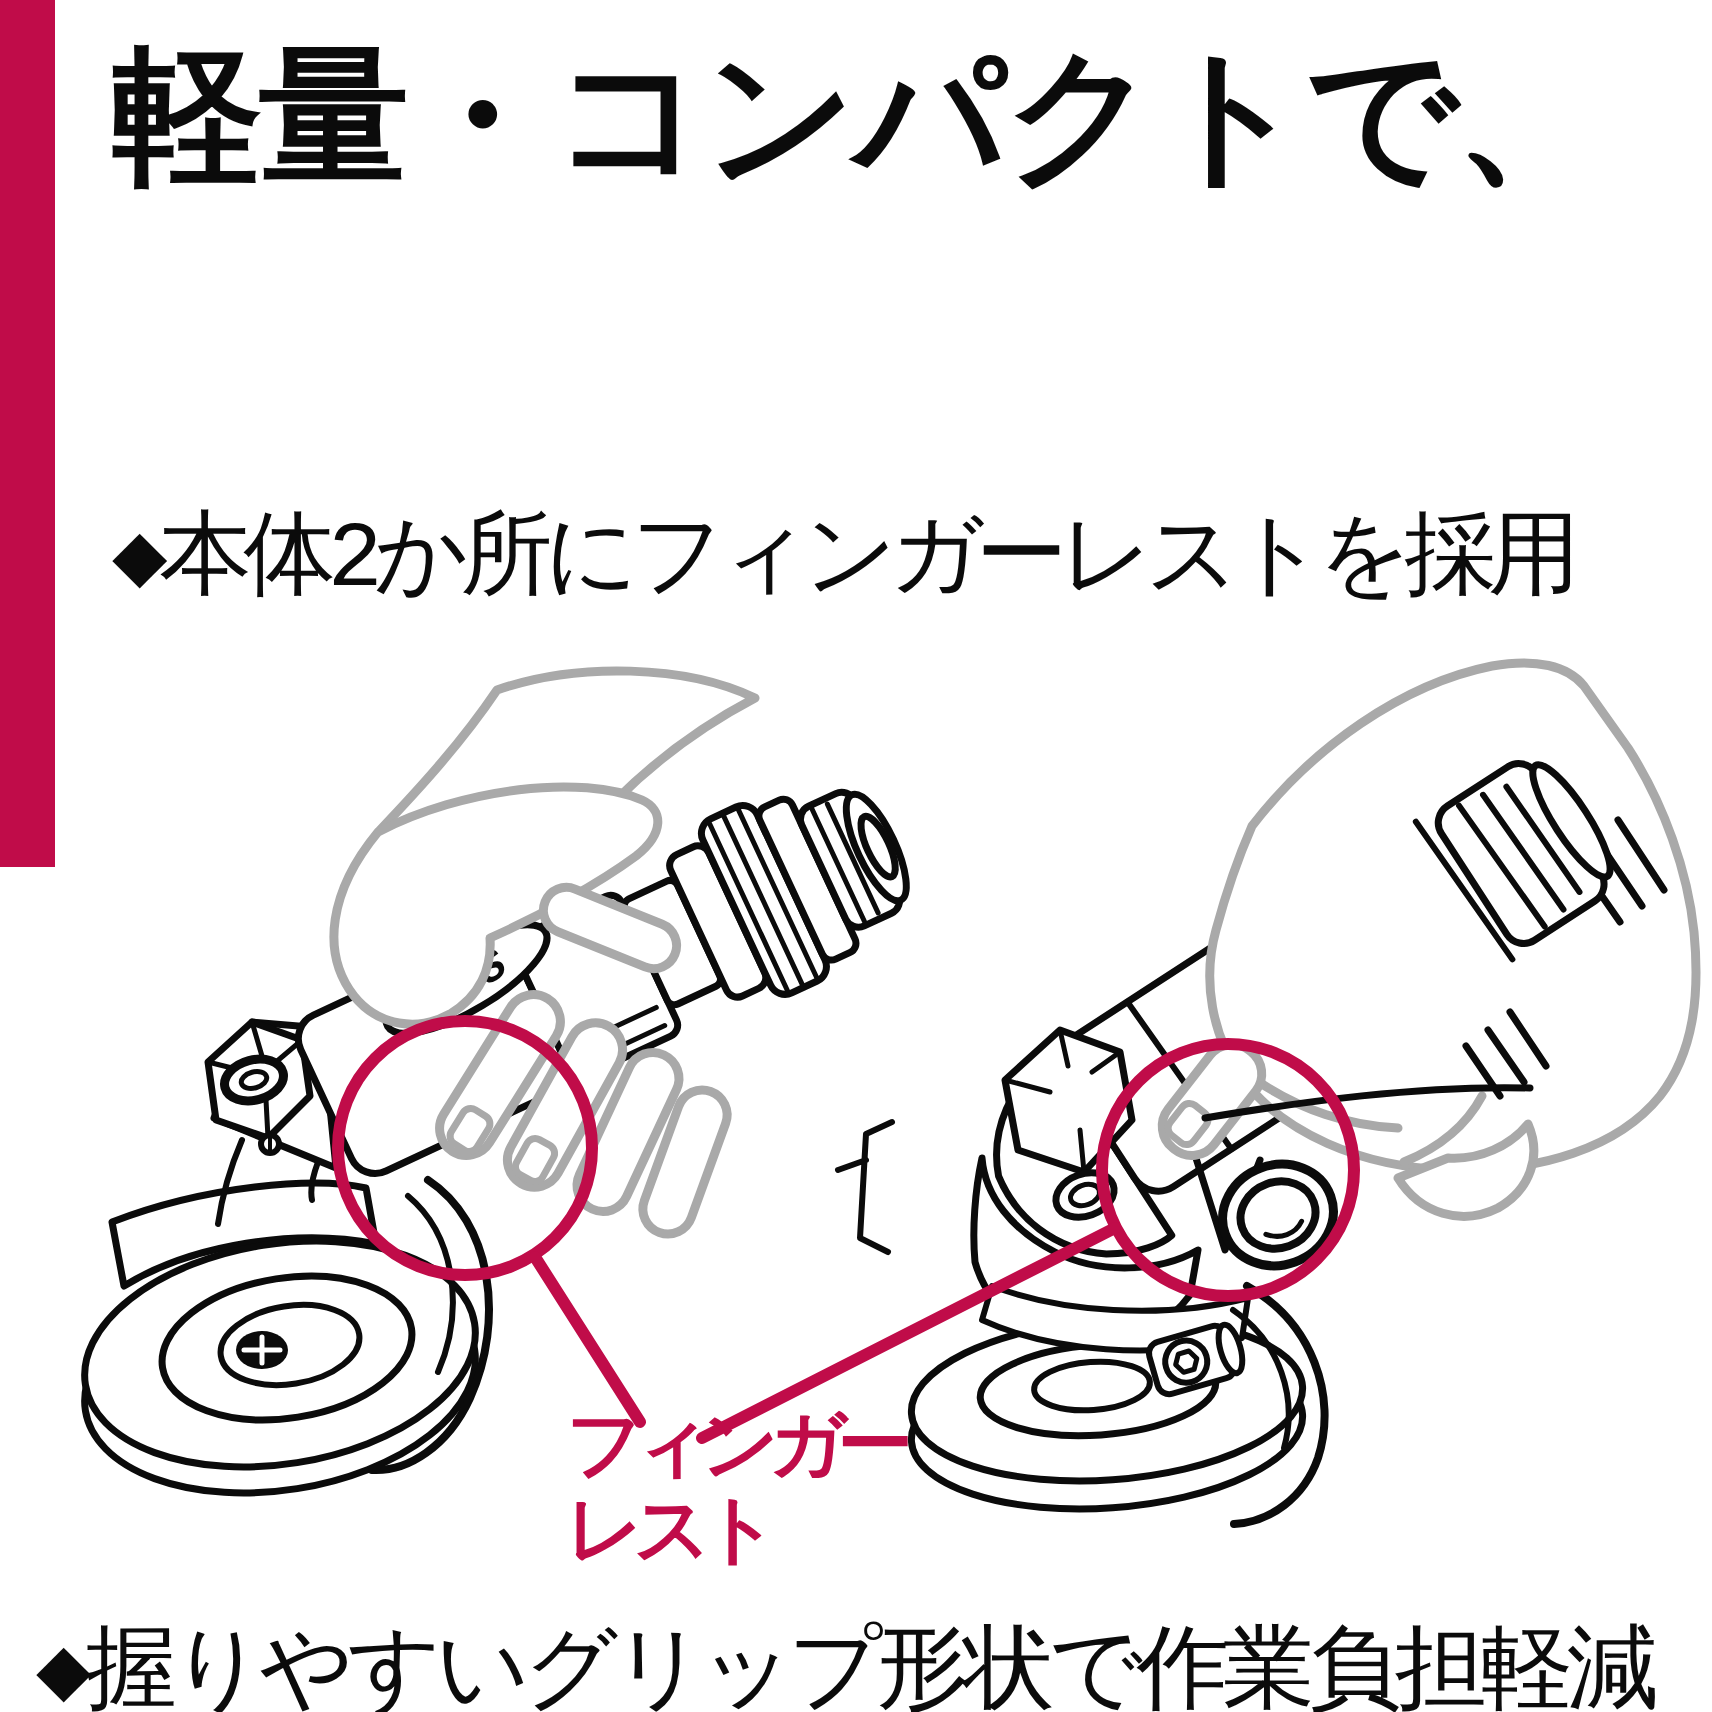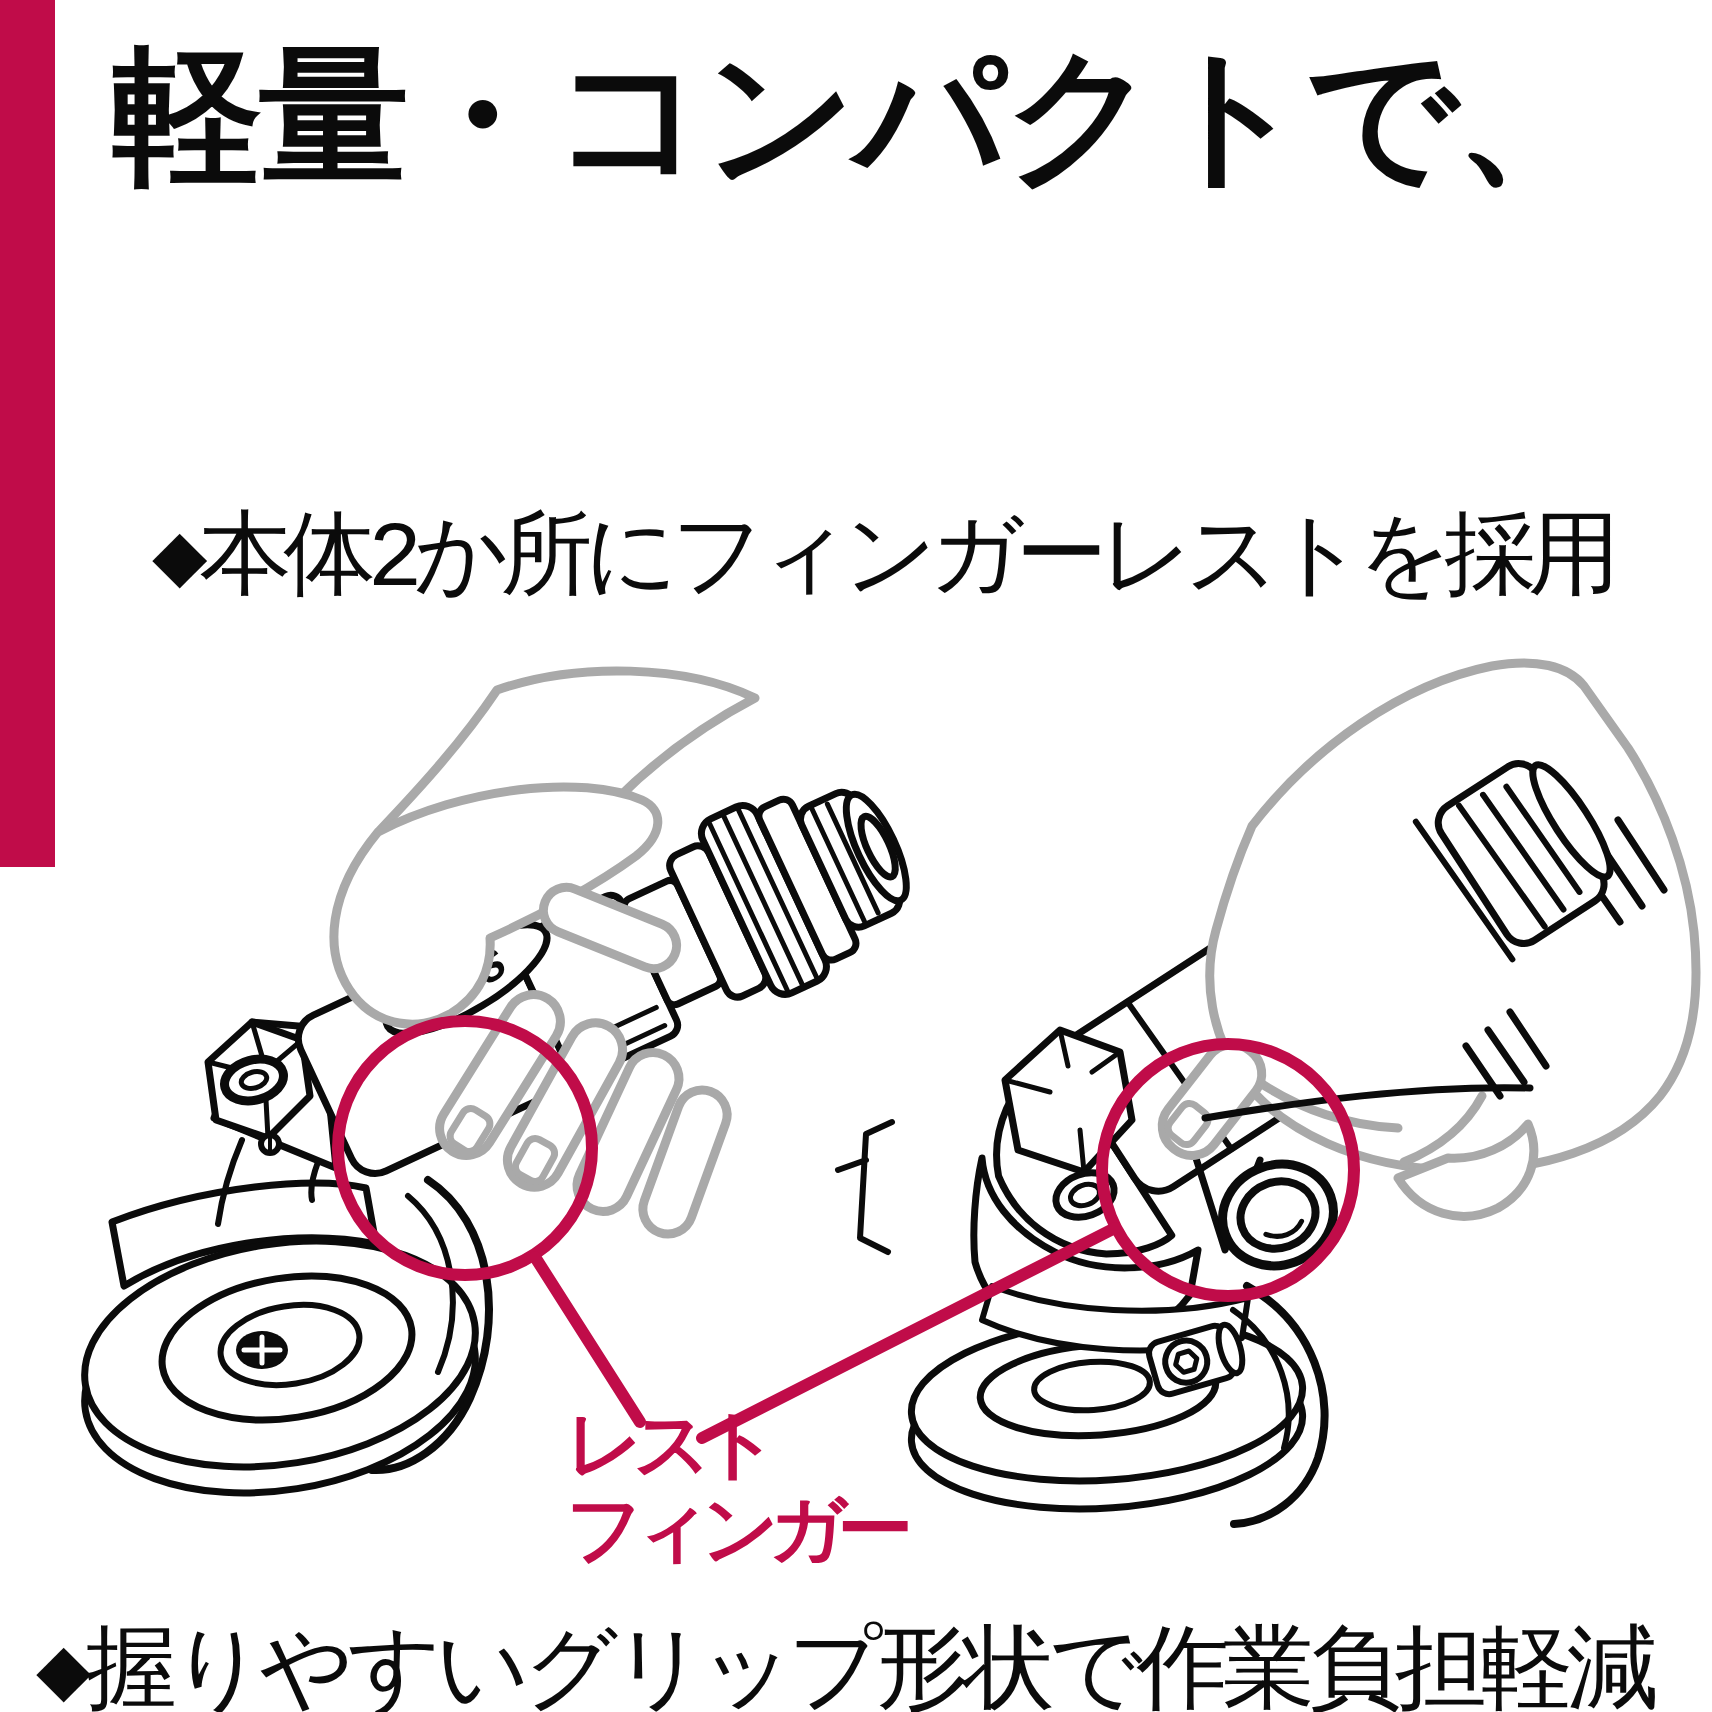--- a/index.html
+++ b/index.html
@@ -22,21 +22,21 @@
   }
   .title{
     position:absolute;left:112px;top:40px;margin:0;
     font-size:150px;line-height:1.17;font-weight:900;
     letter-spacing:-3px;color:var(--line);white-space:nowrap;
   }
   .title span{display:block;}
   .feature-1{
     position:absolute;left:112px;top:492px;
     font-size:92px;font-weight:400;letter-spacing:-8px;
-    color:var(--line);white-space:nowrap;margin-left:40px;
+    color:var(--line);white-space:nowrap;
   }
   .feature-2{
     position:absolute;left:36px;top:1606px;
     font-size:92px;font-weight:400;letter-spacing:-6px;
     color:var(--line);white-space:nowrap;
   }
   .illustration{
     position:absolute;left:0;top:0;width:1712px;height:1712px;
   }
   .callout-label{
@@ -199,19 +199,19 @@
 
     <g stroke="#C00C49" stroke-width="12">
       <circle cx="465" cy="1148" r="127"></circle>
       <circle cx="1228" cy="1170" r="126"></circle>
       <path d="M535,1257 L640,1422"></path>
       <path d="M1115,1228 L702,1438"></path>
     </g>
   </svg>
 
   <div class="callout-label">
+    <div>フィンガー</div>
     <div>レスト</div>
-    <div>フィンガー</div>
   </div>
 
   <div class="feature-2">◆握りやすいグリップ形状で作業負担軽減</div>
 
 </div>
 
 </body></html>

